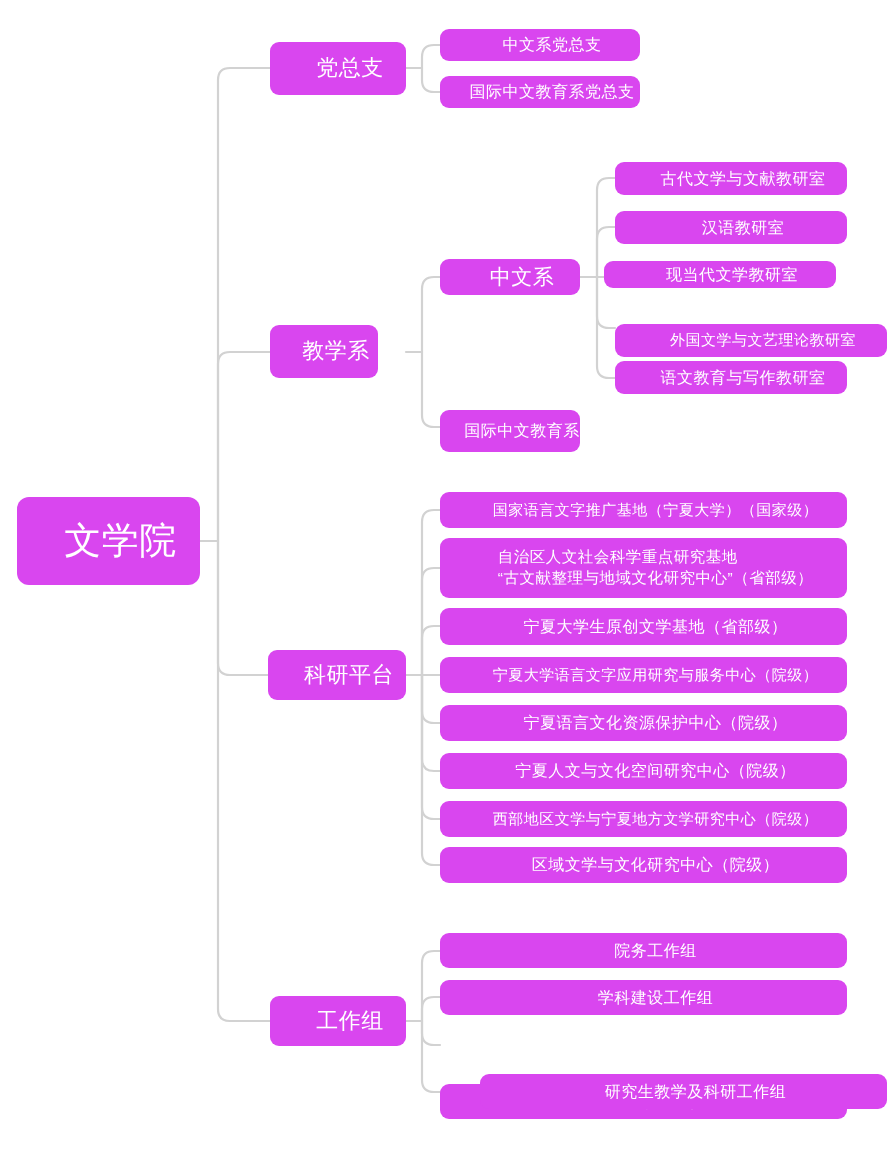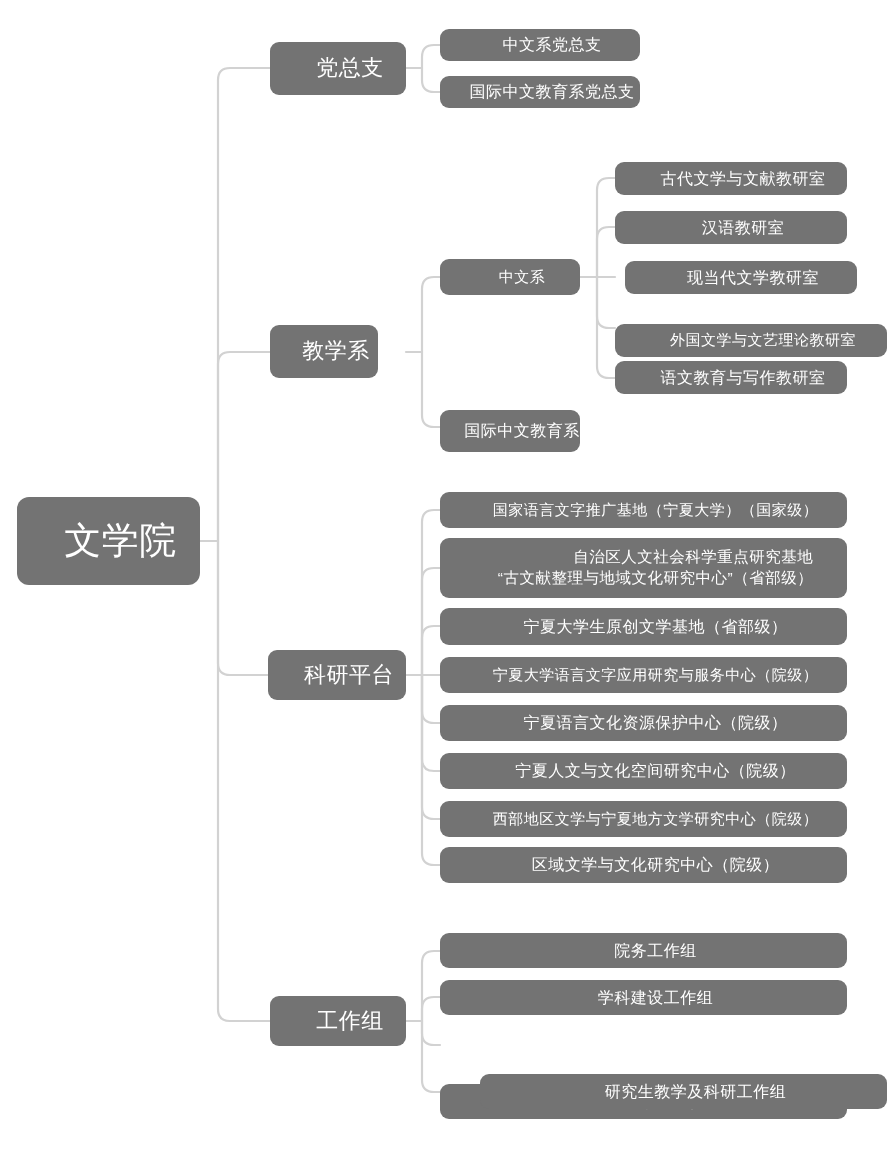--- a/index.html
+++ b/index.html
@@ -1,25 +1,25 @@
 <!DOCTYPE html>
 <html><head>
 <meta charset="utf-8">
 <style>
   html,body{margin:0;padding:0;background:#ffffff;}
   body{width:888px;height:1154px;font-family:"Liberation Sans","DejaVu Sans",sans-serif;}
   #stage{position:relative;width:888px;height:1154px;overflow:hidden;background:#fff;}
   svg#links{position:absolute;left:0;top:0;width:888px;height:1154px;pointer-events:none;}
-  .node{position:absolute;box-sizing:border-box;background:#737373;color:#ffffff;
-        display:flex;align-items:center;justify-content:center;text-align:right;
+  .node{position:absolute;box-sizing:border-box;background:#d946ef;color:#ffffff;
+        display:flex;align-items:center;justify-content:center;text-align:left;
         border-radius:8px;line-height:1.22;letter-spacing:.5px;
         font-family:"Liberation Sans","DejaVu Sans",sans-serif;padding-left:24px;}
   .root{border-radius:12px;font-size:37px;}
   .lvl1{font-size:22px;border-radius:9px;}
-  .lvl2{font-size:15px;border-radius:9px;}
+  .lvl2{font-size:21px;border-radius:9px;}
   .leaf{font-size:16px;border-radius:9px;}
   .leaf.small{font-size:15px;}
   .leaf.two-line{line-height:1.35;font-size:15.5px;}
 </style>
 </head>
 <body>
 
 <div id="stage">
 
   <svg id="links" viewBox="0 0 888 1154" xmlns="http://www.w3.org/2000/svg">
@@ -75,21 +75,21 @@
   <div class="node lvl1" style="left:270px;top:996px;width:136px;height:50px;">工作组</div>
 
   <div class="node leaf" style="left:440px;top:29px;width:200px;height:32px;">中文系党总支</div>
   <div class="node leaf" style="left:440px;top:76px;width:200px;height:32px;">国际中文教育系党总支</div>
 
   <div class="node lvl2" style="left:440px;top:259px;width:140px;height:36px;">中文系</div>
   <div class="node leaf" style="left:440px;top:410px;width:140px;height:42px;">国际中文教育系</div>
 
   <div class="node leaf" style="left:615px;top:162px;width:232px;height:33px;">古代文学与文献教研室</div>
   <div class="node leaf" style="left:615px;top:211px;width:232px;height:33px;">汉语教研室</div>
-  <div class="node leaf" style="left:625px;top:261px;width:232px;height:33px;">现当代文学教研室</div>
+  <div class="node leaf" style="left:604px;top:261px;width:232px;height:27px;">现当代文学教研室</div>
   <div class="node leaf small" style="left:615px;top:324px;width:272px;height:33px;">外国文学与文艺理论教研室</div>
   <div class="node leaf" style="left:615px;top:361px;width:232px;height:33px;">语文教育与写作教研室</div>
 
   <div class="node leaf small" style="left:440px;top:492px;width:407px;height:36px;">国家语言文字推广基地（宁夏大学）（国家级）</div>
   <div class="node leaf two-line" style="left:440px;top:538px;width:407px;height:60px;white-space:pre-line;">自治区人文社会科学重点研究基地
 “古文献整理与地域文化研究中心”（省部级）</div>
   <div class="node leaf" style="left:440px;top:608px;width:407px;height:37px;">宁夏大学生原创文学基地（省部级）</div>
   <div class="node leaf small" style="left:440px;top:657px;width:407px;height:36px;">宁夏大学语言文字应用研究与服务中心（院级）</div>
   <div class="node leaf" style="left:440px;top:705px;width:407px;height:36px;">宁夏语言文化资源保护中心（院级）</div>
   <div class="node leaf" style="left:440px;top:753px;width:407px;height:36px;">宁夏人文与文化空间研究中心（院级）</div>

